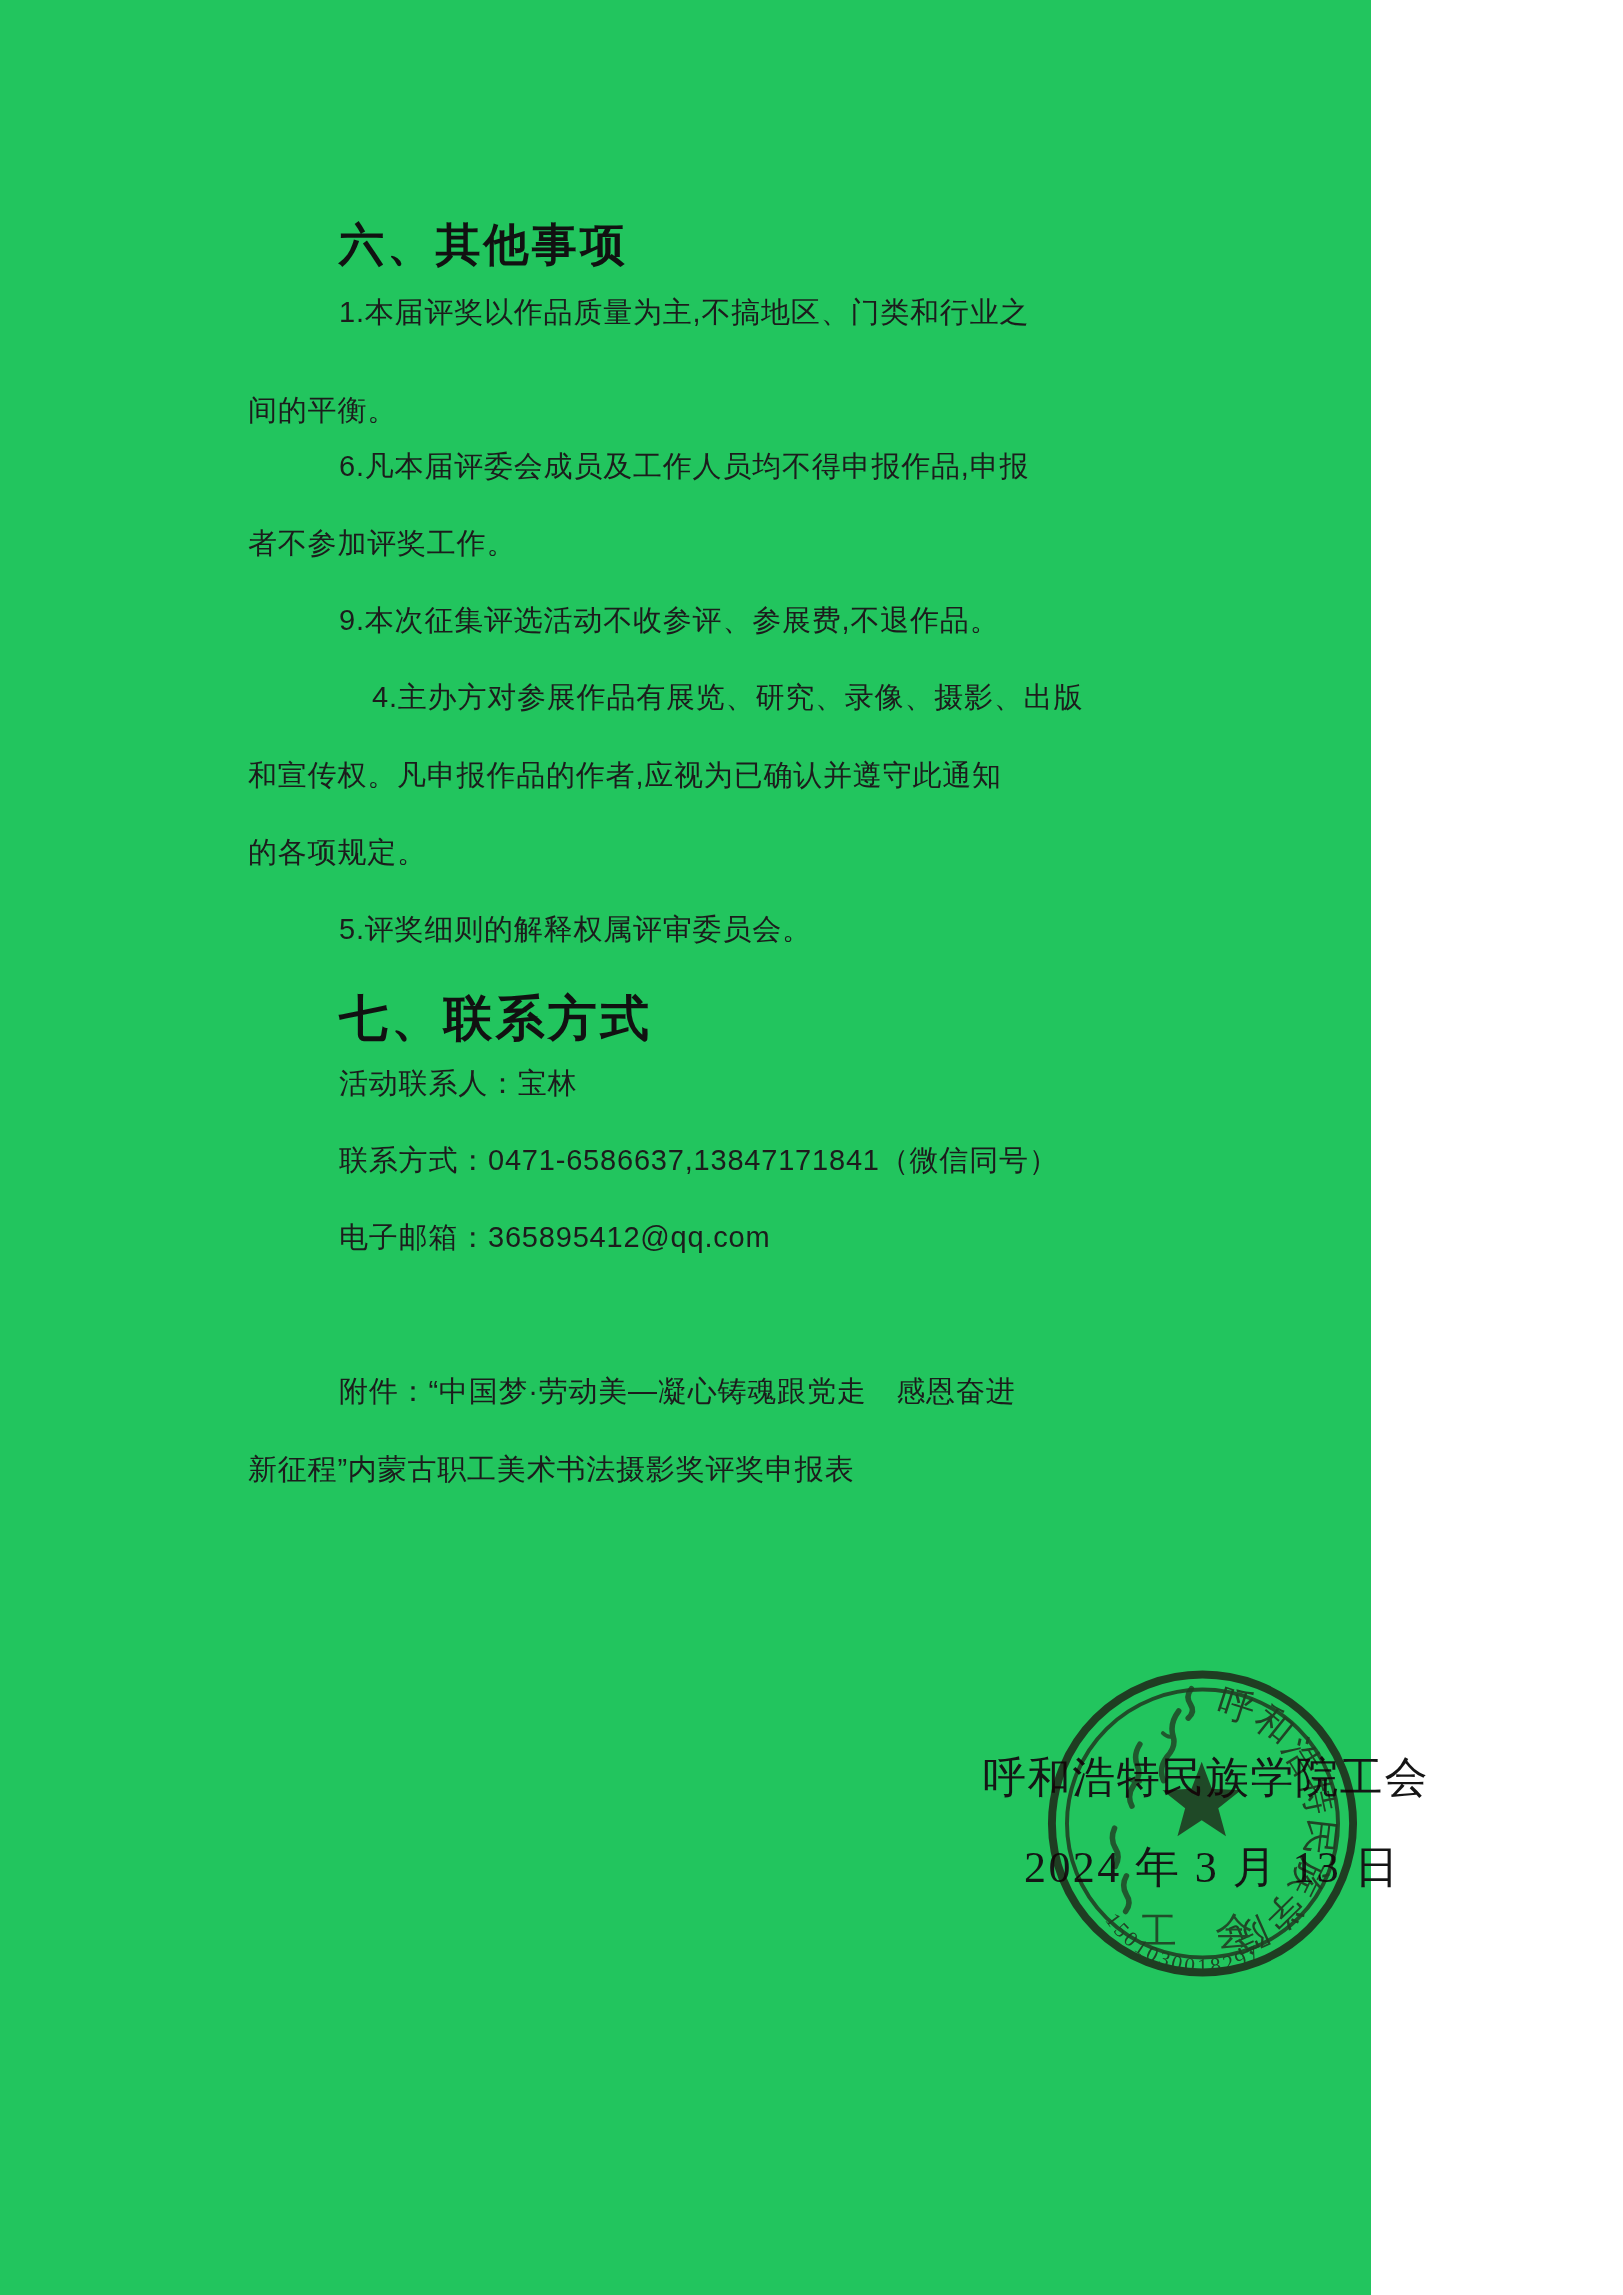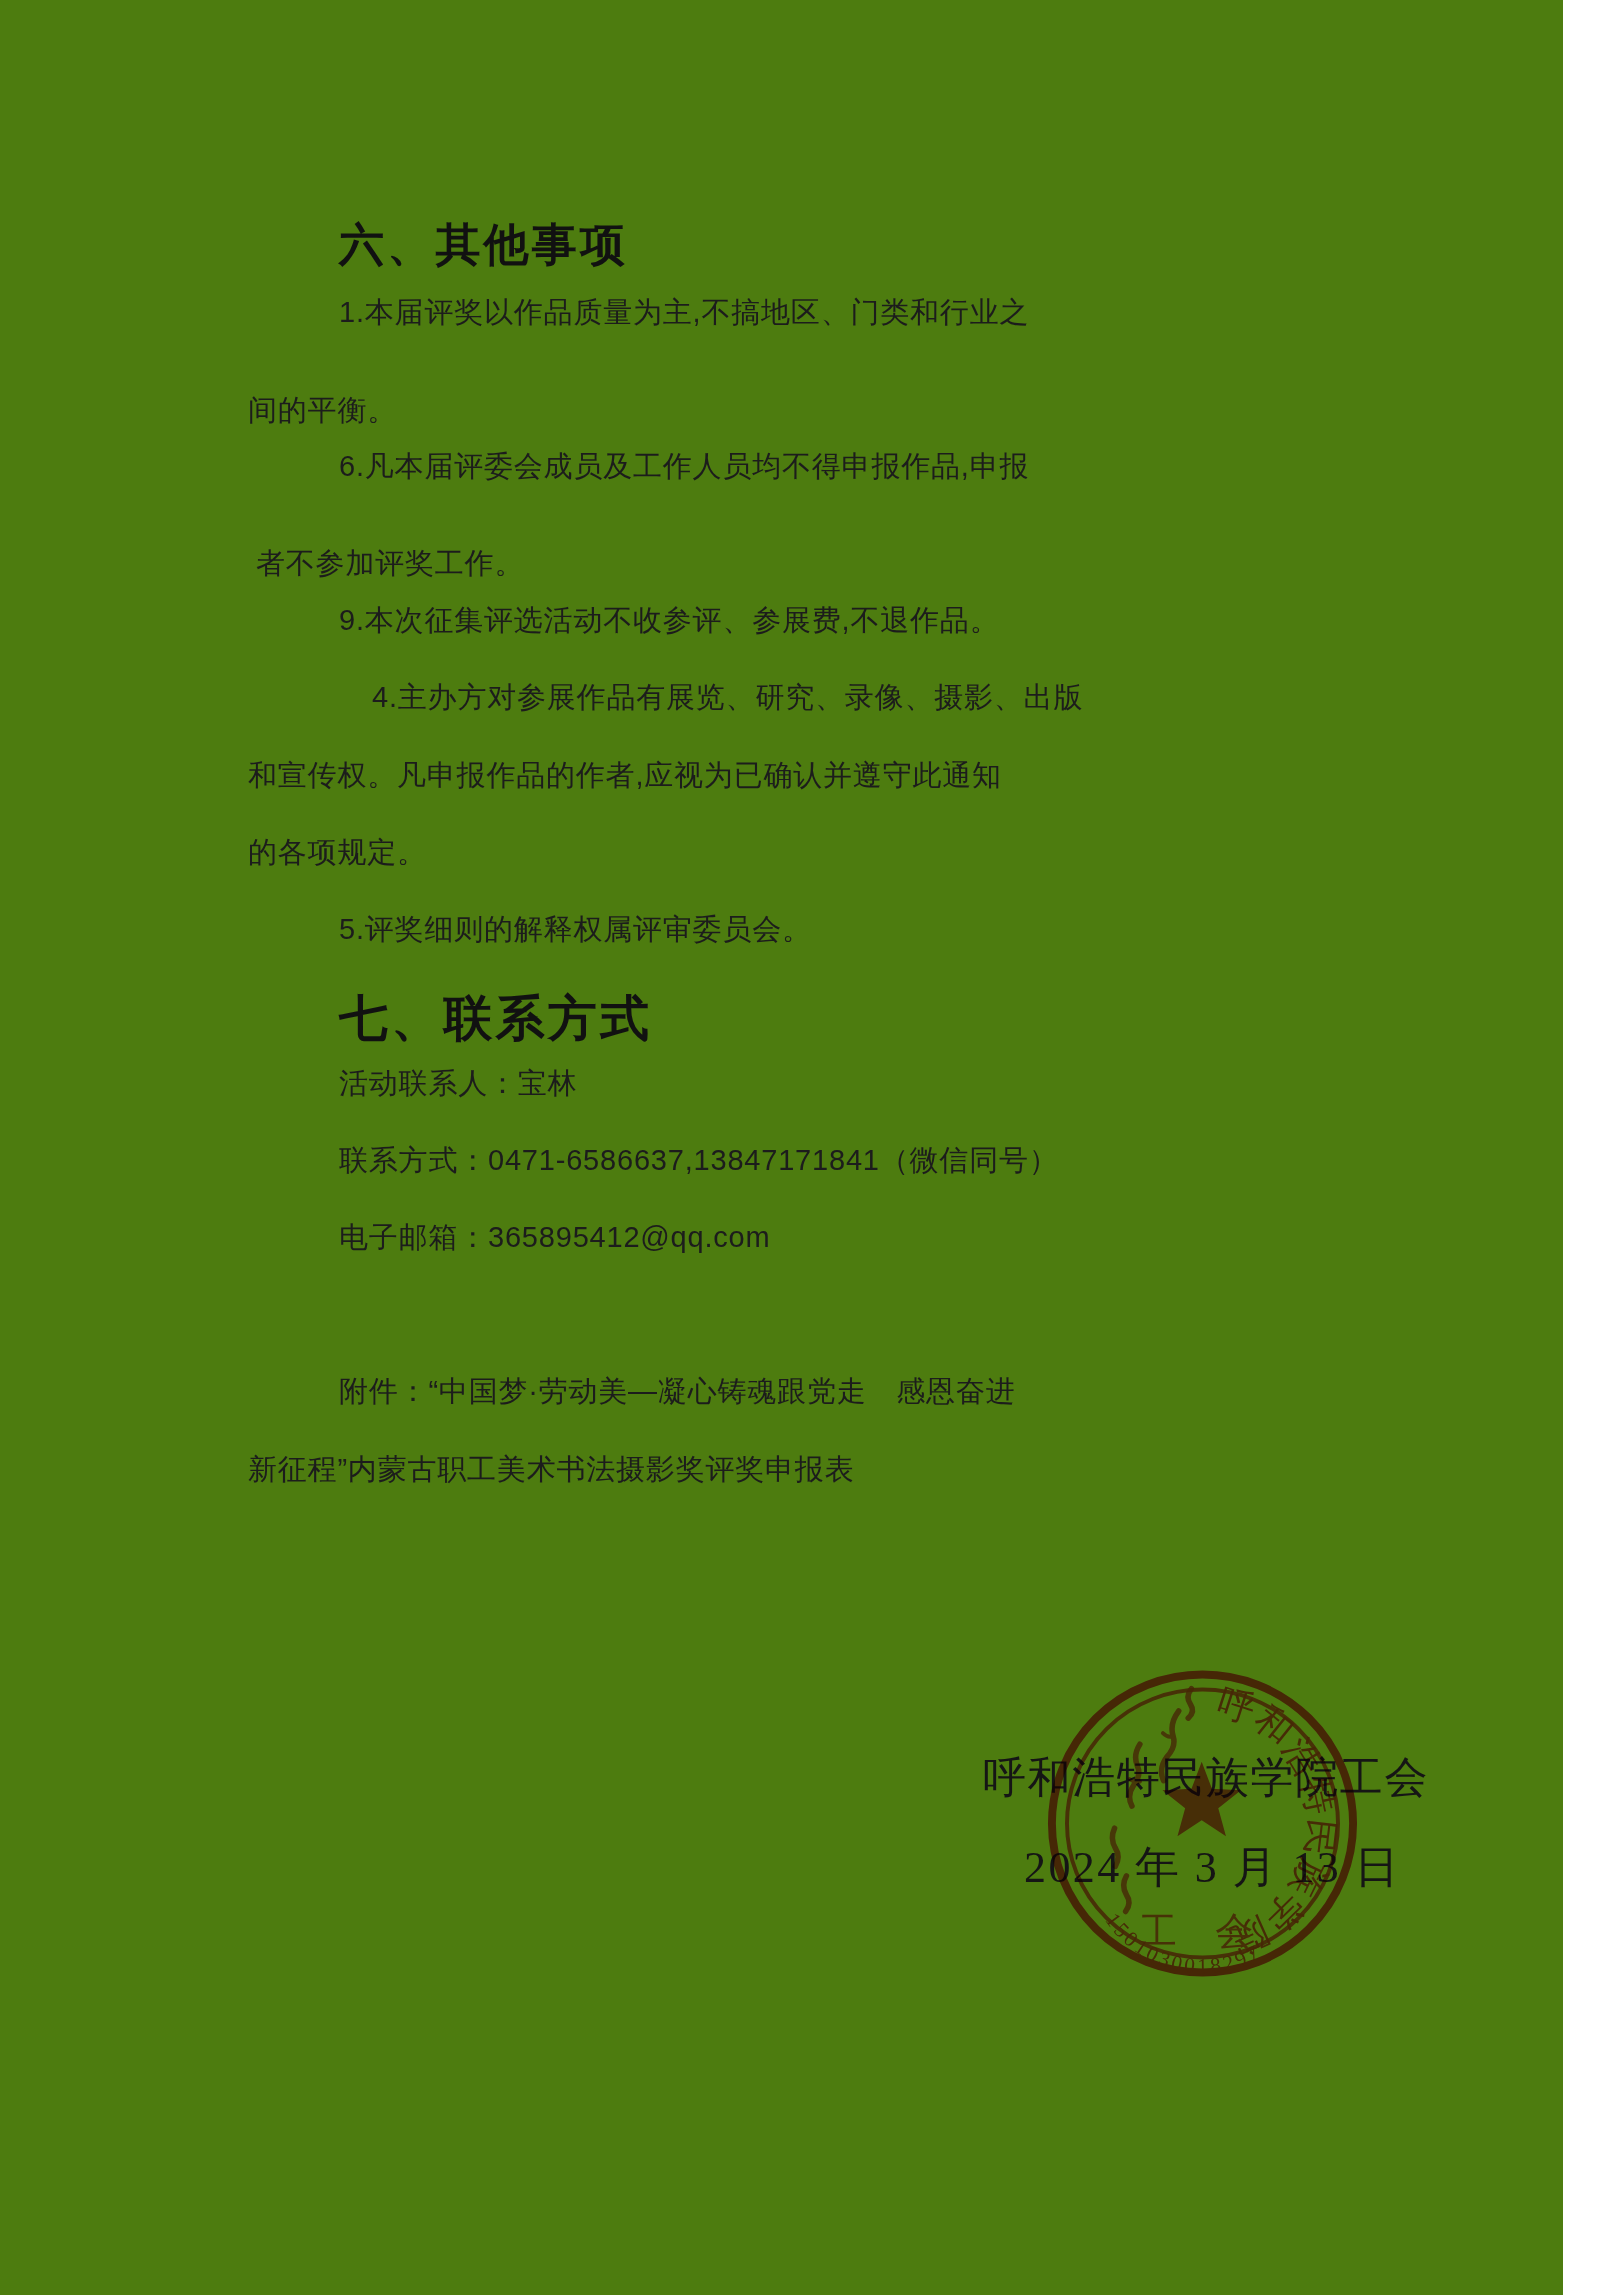--- a/index.html
+++ b/index.html
@@ -5,23 +5,22 @@
   html, body { margin: 0; padding: 0; }
   body {
     width: 1624px; height: 2295px;
     background: #ffffff;
     position: relative;
     font-family: "Liberation Serif", "DejaVu Serif", serif;
     overflow: hidden;
   }
   .page {
     position: absolute; left: 0; top: 0;
-    width: 1532px; height: 2295px;
-    background: #4d7c0f;
-    padding-left: 31px;
+    width: 1371px; height: 2295px;
+    background: #22c55e;
   }
   .line {
     position: absolute;
     white-space: pre;
     color: #1c1c1c;
     font-size: 29px;
     line-height: 1.15;
     letter-spacing: 0.8px;
     font-family: Liberation Sans, sans-serif;
   }
@@ -53,21 +52,21 @@
 </head>
 <body>
 
 <div class="page">
 
   <div id="text-layer">
       <div class="line heading" style="left: 339px; top: 219px; font-size: 45px;">六、其他事项</div>
       <div class="line" style="left: 339px; top: 296px;">1.本届评奖以作品质量为主,不搞地区、门类和行业之</div>
       <div class="line" style="left: 248px; top: 373px; margin-top: 21px;">间的平衡。</div>
       <div class="line" style="left: 339px; top: 450px;">6.凡本届评委会成员及工作人员均不得申报作品,申报</div>
-      <div class="line" style="left: 256px; top: 527px; margin-top: 20px;">者不参加评奖工作。</div>
+      <div class="line" style="left: 248px; top: 527px;">者不参加评奖工作。</div>
       <div class="line" style="left: 339px; top: 604px;">9.本次征集评选活动不收参评、参展费,不退作品。</div>
       <div class="line" style="left: 328px; top: 681px; margin-left: 44px;">4.主办方对参展作品有展览、研究、录像、摄影、出版</div>
       <div class="line" style="left: 248px; top: 759px;">和宣传权。凡申报作品的作者,应视为已确认并遵守此通知</div>
       <div class="line" style="left: 248px; top: 836px;">的各项规定。</div>
       <div class="line" style="left: 339px; top: 913px;">5.评奖细则的解释权属评审委员会。</div>
       <div class="line heading" style="left: 339px; top: 990px; font-size: 49px;">七、联系方式</div>
       <div class="line" style="left: 339px; top: 1067px;">活动联系人：宝林</div>
       <div class="line" style="left: 339px; top: 1144px;">联系方式：0471-6586637,13847171841（微信同号）</div>
       <div class="line" style="left: 339px; top: 1221px;">电子邮箱：365895412@qq.com</div>
       <div class="line" style="left: 339px; top: 1375px;">附件：“中国梦·劳动美—凝心铸魂跟党走　感恩奋进</div>

